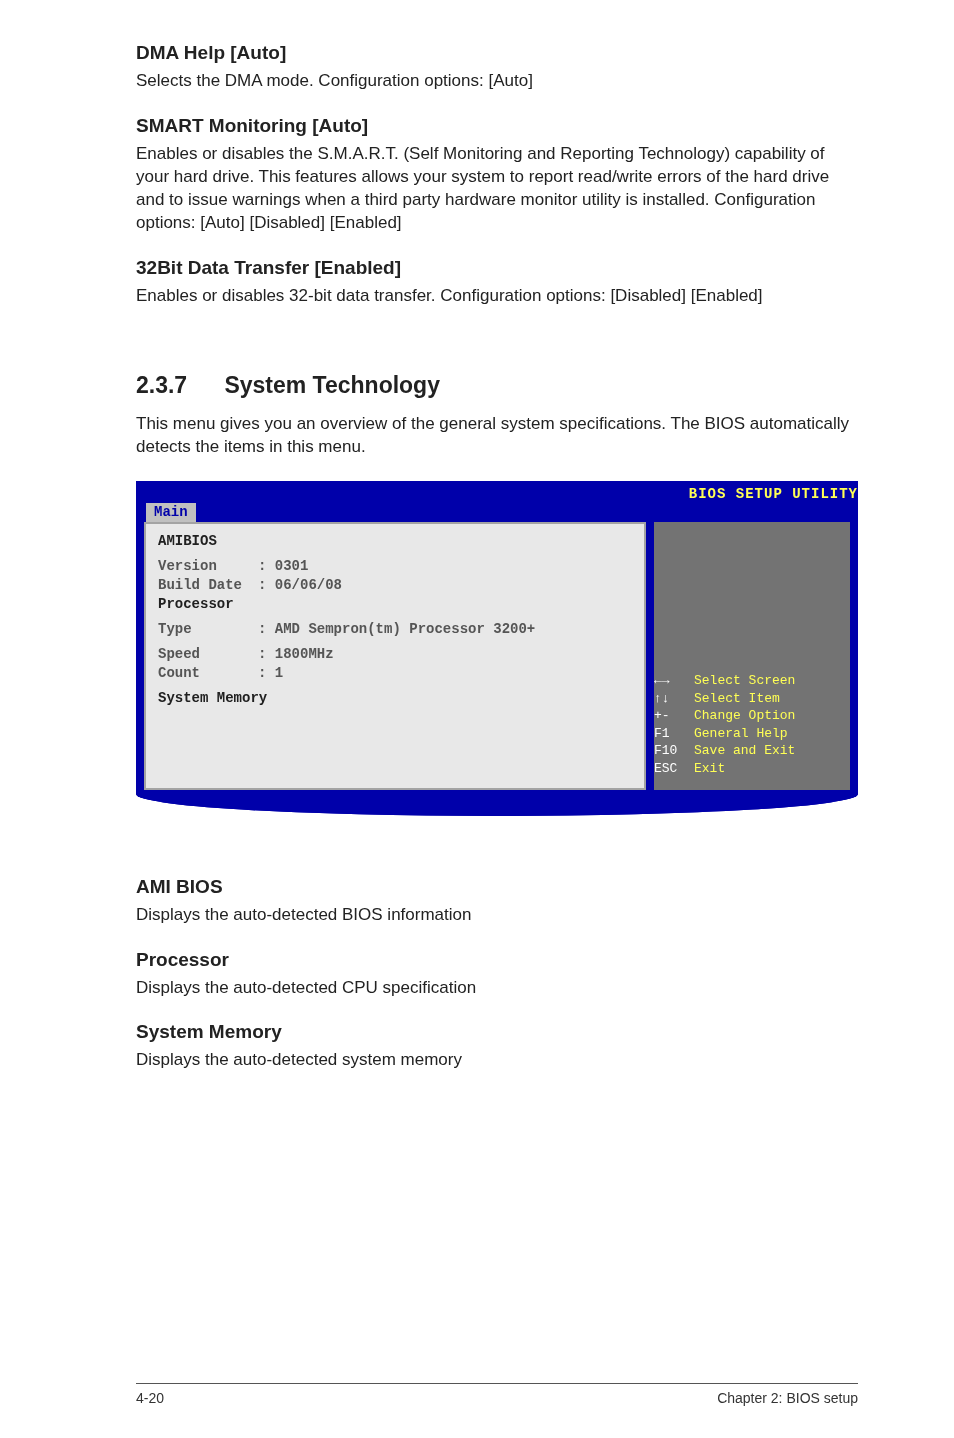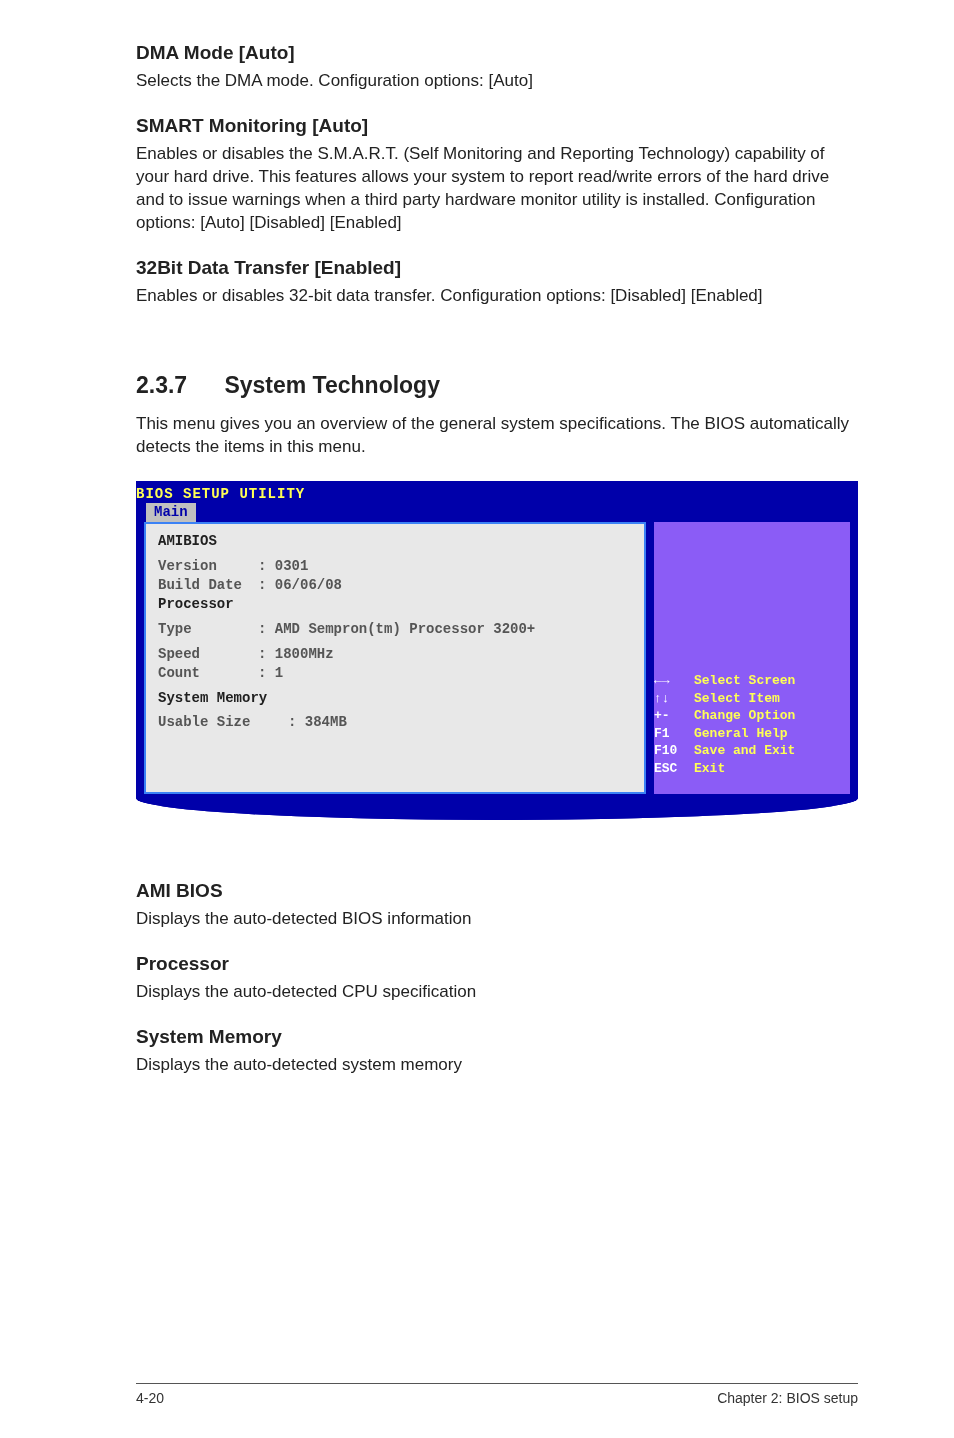--- a/index.html
+++ b/index.html
@@ -49,21 +49,21 @@
     font-size: 14px;
     line-height: 1.35;
     margin: 10px 0 60px 0;
     position: relative;
     border-radius: 0 0 50% 50% / 0 0 22px 22px;
     overflow: hidden;
   }
   .bios-title {
     color: #ffff55;
     font-weight: bold;
-    text-align: left;
+    text-align: right;
     padding: 4px 0 0 0;
     letter-spacing: 1px;
   }
   .bios-tabs {
     display: flex;
     padding: 0 10px;
   }
   .bios-tab {
     background: #c0c0c0;
     color: #0000aa;
@@ -74,28 +74,28 @@
     display: flex;
     background: #0000aa;
     padding: 0 8px 26px 8px;
     gap: 8px;
   }
   .bios-left {
     flex: 1;
     background: #e8e8e8;
     color: #555;
     padding: 8px 12px 60px 12px;
-    border: 2px solid #3b82f6;
+    border: 2px solid #a3a3a3;
   }
   .bios-left .strong { font-weight: bold; color: #202020; }
   .bios-right {
     width: 196px;
-    background: #8b5cf6;
+    background: #737373;
     color: #ffff55;
-    font-weight: bold;
+    font-weight: normal;
     padding: 150px 6px 12px 0;
     font-size: 13px;
   }
   .bios-right .sym {
     display: inline-block;
     width: 40px;
     color: #fff;
   }
   .bios-left .row { display: flex; font-weight: bold; }
   .bios-left .lab { display:inline-block; }
@@ -108,21 +108,21 @@
     padding-top: 6px;
     font-size: 14px;
     display: flex;
     justify-content: space-between;
     color: #333;
   }
 </style>
 </head>
 <body>
 
-<div class="h3">DMA Mode [Auto]</div>
+<div class="h3">DMA Help [Auto]</div>
 <div class="body">Selects the DMA mode. Configuration options: [Auto]</div>
 
 <div class="h3">SMART Monitoring [Auto]</div>
 <div class="body">Enables or disables the S.M.A.R.T. (Self Monitoring and Reporting Technology) capability of your hard drive. This features allows your system to report read/write errors of the hard drive and to issue warnings when a third party hardware monitor utility is installed. Configuration options: [Auto] [Disabled] [Enabled]</div>
 
 <div class="h3">32Bit Data Transfer [Enabled]</div>
 <div class="body">Enables or disables 32-bit data transfer. Configuration options: [Disabled] [Enabled]</div>
 
 <div class="big-gap"></div>
 
@@ -155,24 +155,20 @@
         </div>
       <div class="row">
           <span class="lab" style="width:100px">Speed</span>
           <span>: 1800MHz</span>
         </div>
       <div class="row sp">
           <span class="lab" style="width:100px">Count</span>
           <span>: 1</span>
         </div>
       <div class="strong sp">System Memory</div>
-      <div class="row">
-          <span class="lab" style="width:130px">Usable Size</span>
-          <span>: 384MB</span>
-        </div>
     </div>
     <div class="bios-right">
       <div><span class="sym">←→</span><span>Select Screen</span></div>
       <div><span class="sym">↑↓</span><span>Select Item</span></div>
       <div><span class="sym">+-</span><span>Change Option</span></div>
       <div><span class="sym">F1</span><span>General Help</span></div>
       <div><span class="sym">F10</span><span>Save and Exit</span></div>
       <div><span class="sym">ESC</span><span>Exit</span></div>
     </div>
   </div>

